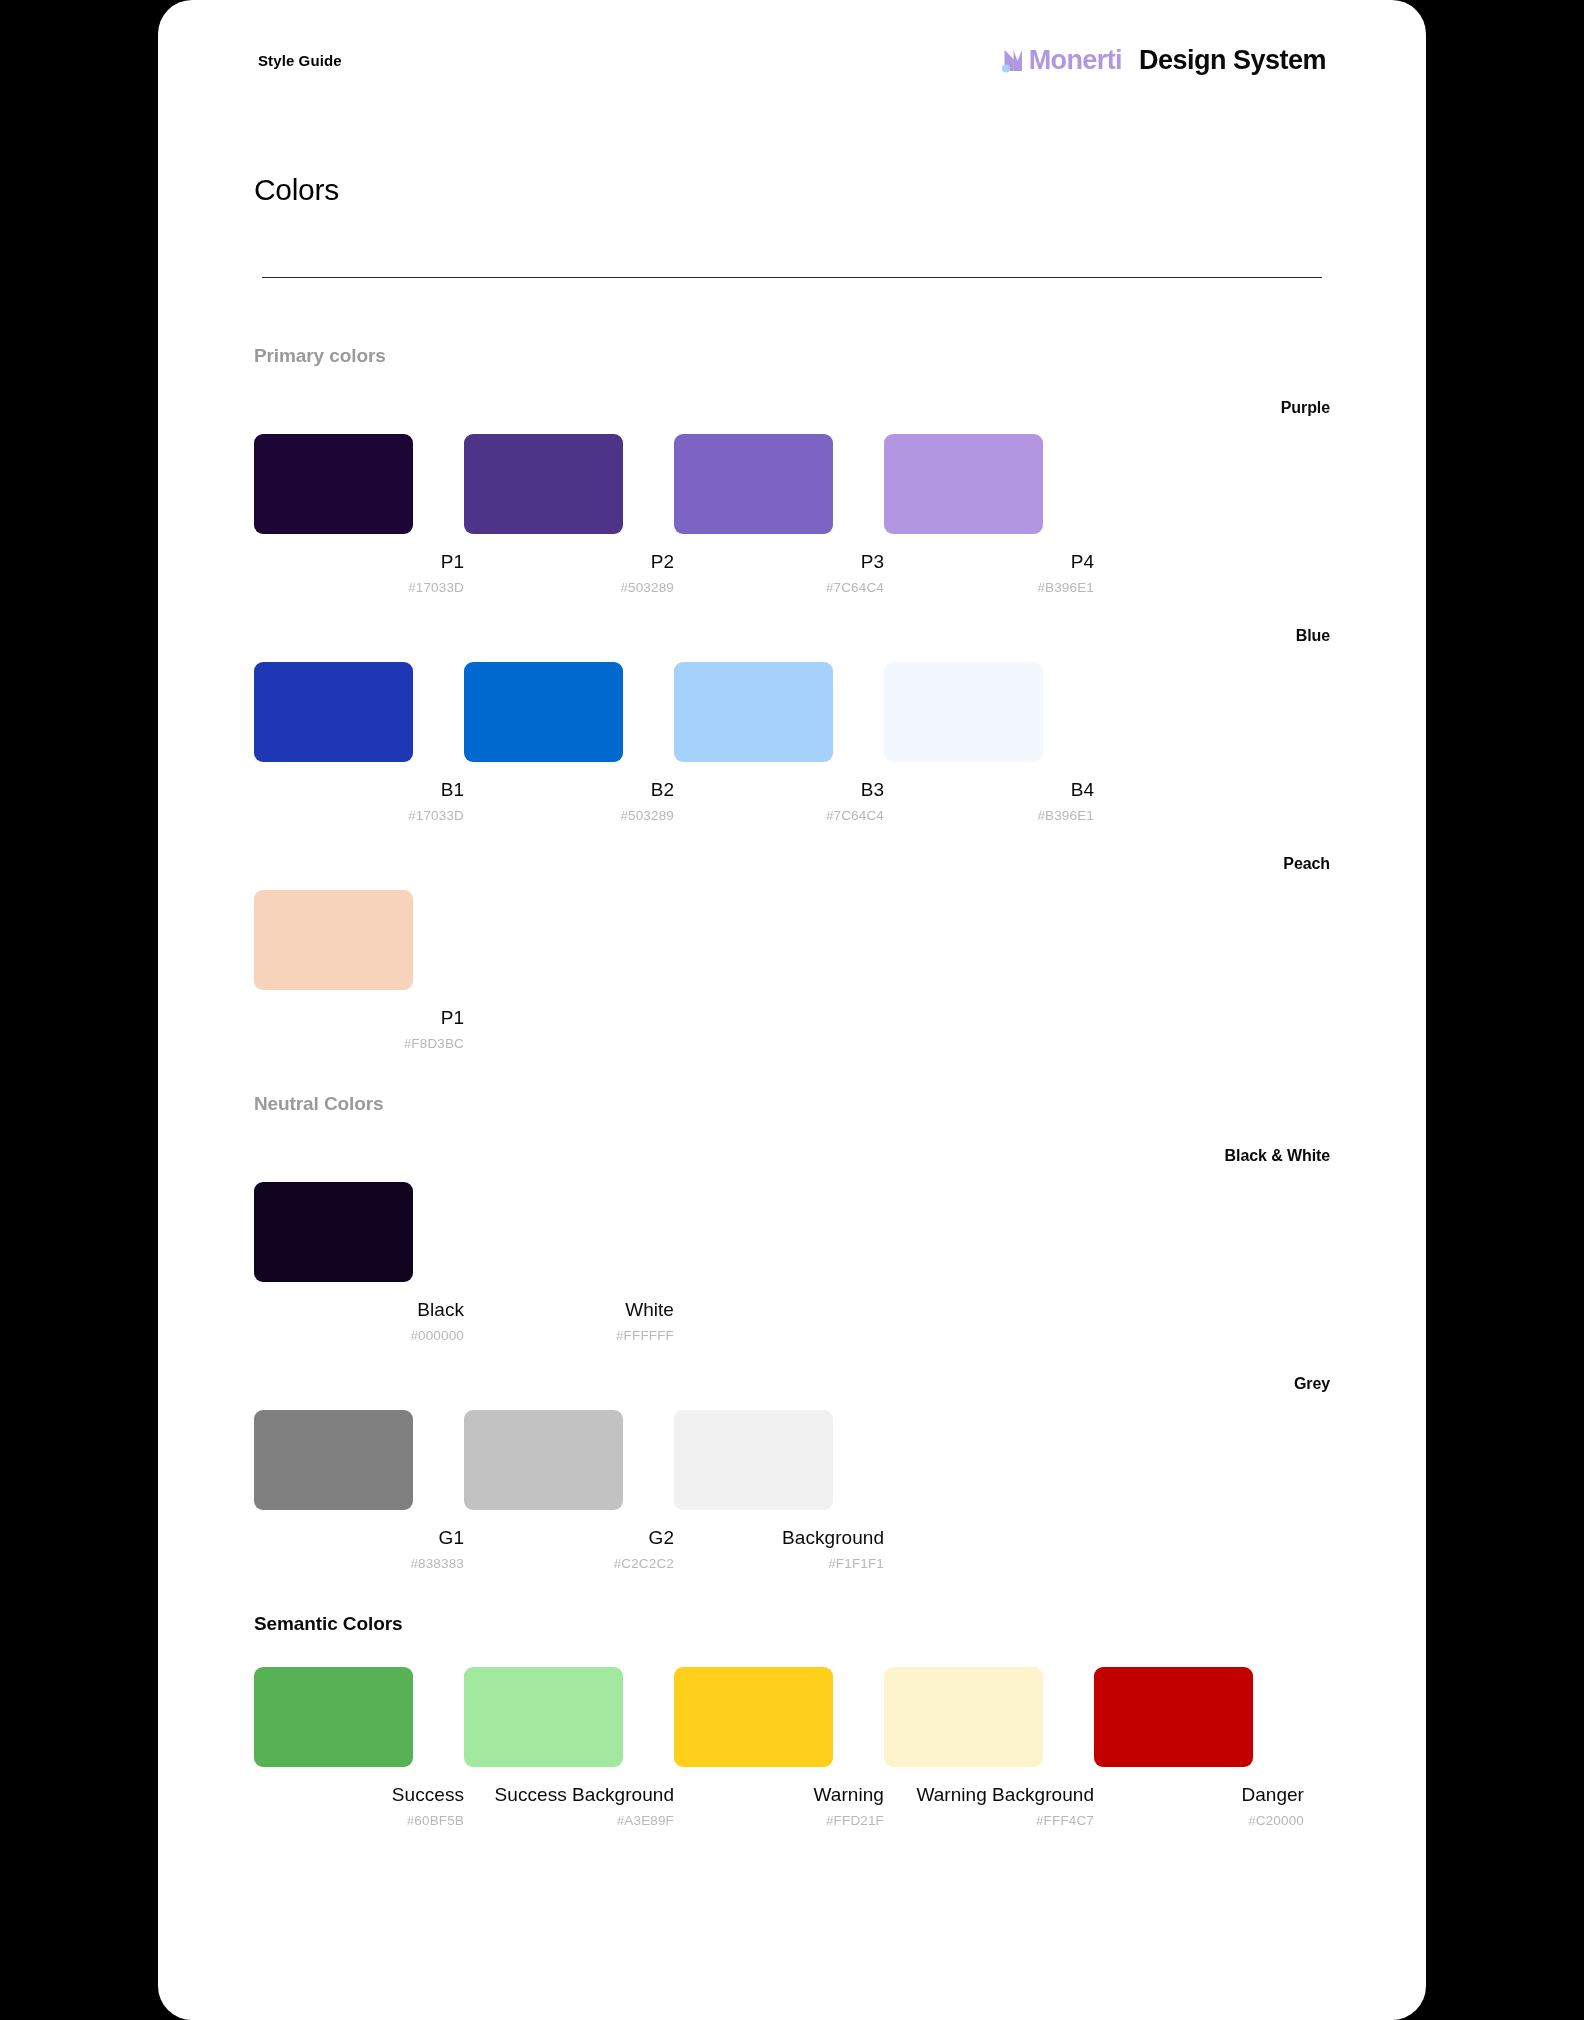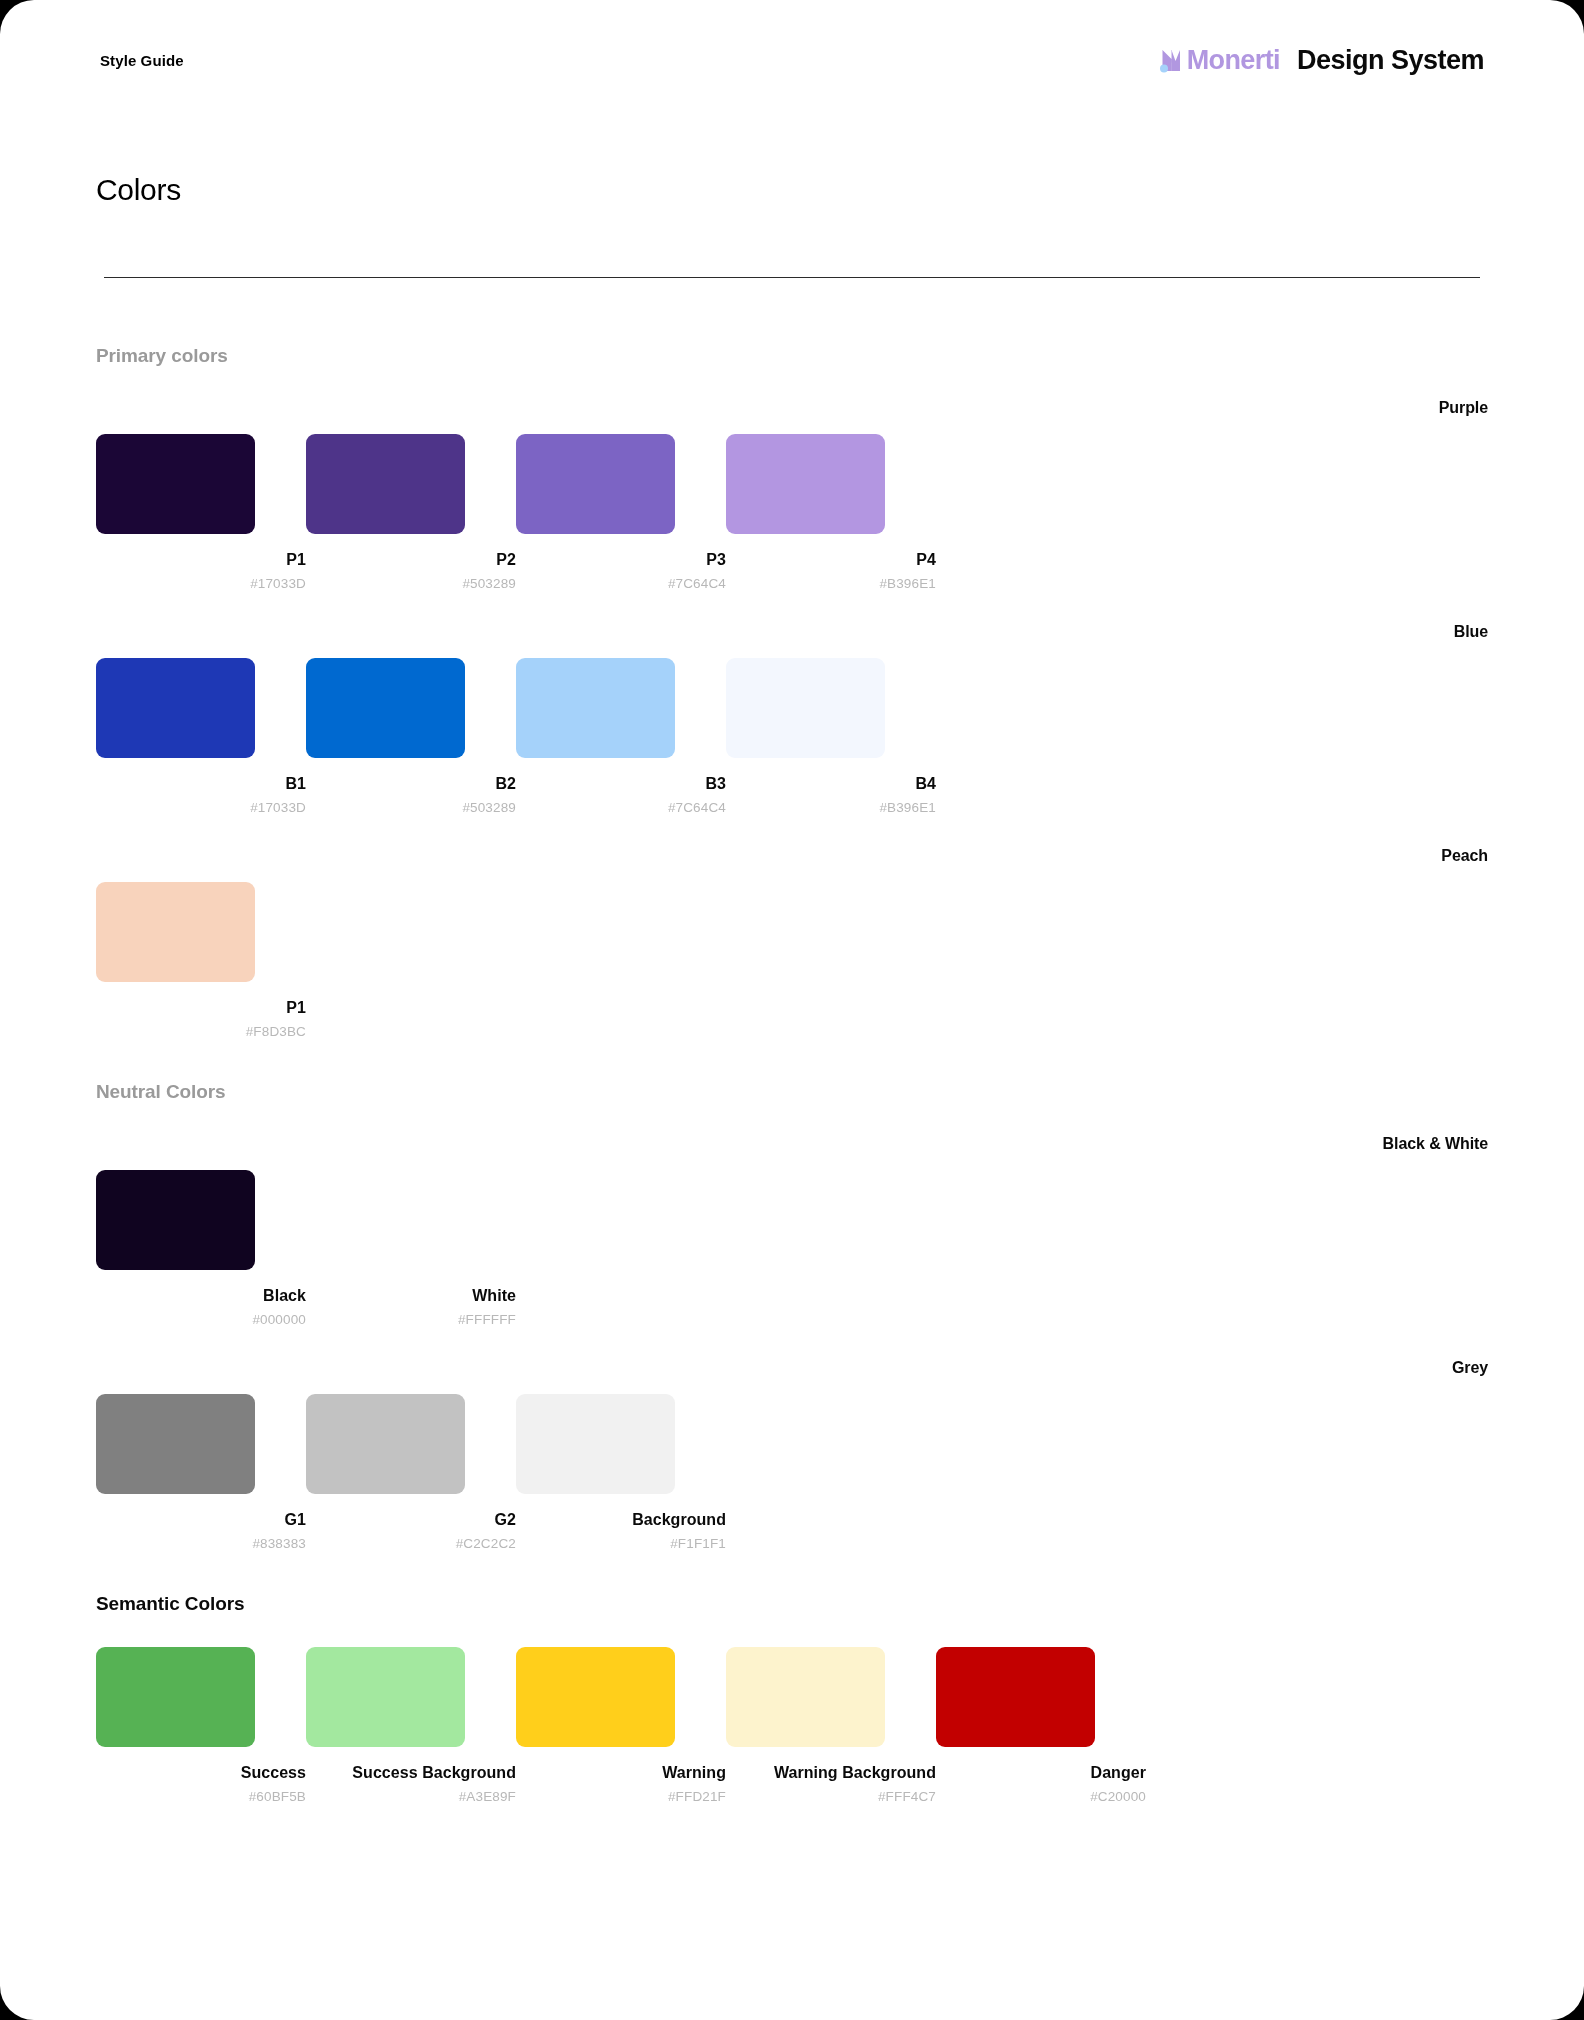--- a/index.html
+++ b/index.html
@@ -6,21 +6,21 @@
   * { box-sizing: border-box; margin: 0; padding: 0; }
 
   html, body {
     background: #000000;
     font-family: "Liberation Sans", sans-serif;
     -webkit-font-smoothing: antialiased;
   }
 
   .page {
     position: relative;
-    width: 1584px;
+    width: 1268px;
     height: 2020px;
     background: #FFFFFF;
     border-radius: 34px;
     overflow: hidden;
     margin: 0 auto;
   }
 
   
   .header {
     position: absolute;
@@ -126,22 +126,22 @@
 
   .swatch-cell { width: 210px; }
 
   .swatch-chip {
     width: 159px;
     height: 100px;
     border-radius: 9px;
   }
 
   .swatch-name {
-    font-size: 16px;
-    font-weight: 700;
+    font-size: 19px;
+    font-weight: 400;
     color: #0A0A0A;
     margin-top: 17px;
     letter-spacing: 0.05px;
   }
 
   .swatch-hex {
     font-size: 13.5px;
     font-weight: 400;
     color: #B8B8B8;
     margin-top: 7px;

